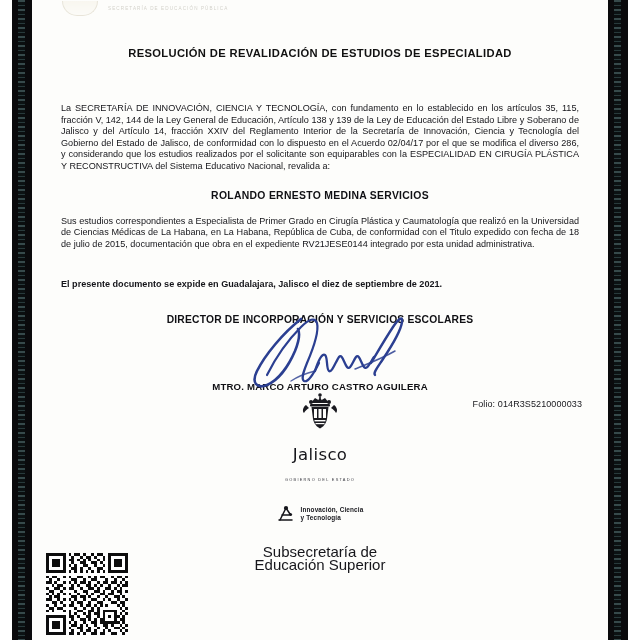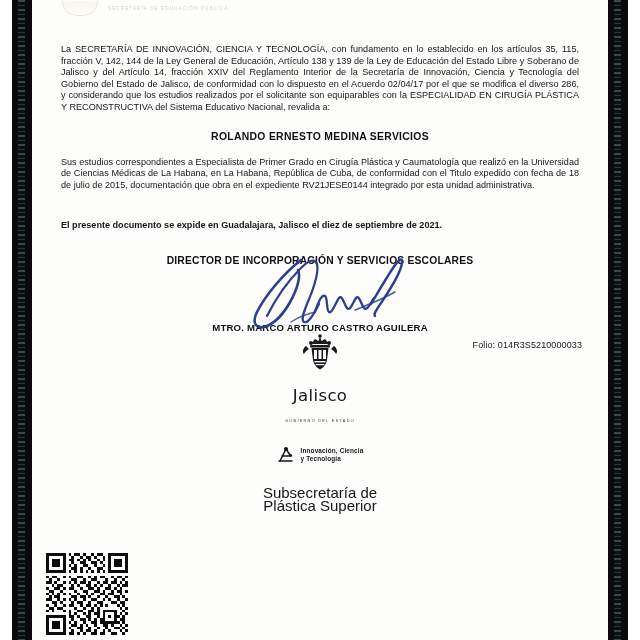--- a/index.html
+++ b/index.html
@@ -255,20 +255,21 @@
   <div class="sheet">
 
     <div class="sep-watermark">
       <div class="sep-eagle"></div>
       <div class="sep-wm-text">SECRETARÍA DE EDUCACIÓN PÚBLICA</div>
     </div>
     <div class="corner-mark"></div>
 
     <div class="content">
 
+      <div class="doc-title">RESOLUCIÓN DE REVALIDACIÓN DE ESTUDIOS DE ESPECIALIDAD</div>
 
       <div class="body-para first">La SECRETARÍA DE INNOVACIÓN, CIENCIA Y TECNOLOGÍA, con fundamento en lo establecido en los artículos 35, 115, fracción V, 142, 144 de la Ley General de Educación, Artículo 138 y 139 de la Ley de Educación del Estado Libre y Soberano de Jalisco y del Artículo 14, fracción XXIV del Reglamento Interior de la Secretaría de Innovación, Ciencia y Tecnología del Gobierno del Estado de Jalisco, de conformidad con lo dispuesto en el Acuerdo 02/04/17 por el que se modifica el diverso 286, y considerando que los estudios realizados por el solicitante son equiparables con la ESPECIALIDAD EN CIRUGÍA PLÁSTICA Y RECONSTRUCTIVA del Sistema Educativo Nacional, revalida a:</div>
 
       <div class="revalida-name">ROLANDO ERNESTO MEDINA SERVICIOS</div>
 
       <div class="body-para second">Sus estudios correspondientes a Especialista de Primer Grado en Cirugía Plástica y Caumatología que realizó en la Universidad de Ciencias Médicas de La Habana, en La Habana, República de Cuba, de conformidad con el Titulo expedido con fecha de 18 de julio de 2015, documentación que obra en el expediente RV21JESE0144 integrado por esta unidad administrativa.</div>
 
       <div class="body-para third">El presente documento se expide en Guadalajara, Jalisco el diez de septiembre de 2021.</div>
 
       <div class="director-line">DIRECTOR DE INCORPORACIÓN Y SERVICIOS ESCOLARES</div>
@@ -337,21 +338,21 @@
               <circle cx="13.5" cy="9.5" r="1.6" fill="#16161b"></circle>
             </svg>
             <div class="ict-text">
               <div>Innovación, Ciencia</div>
               <div>y Tecnología</div>
             </div>
           </div>
 
           <div class="subsec">
             <div>Subsecretaría de</div>
-            <div>Plástica Superior</div>
+            <div>Educación Superior</div>
           </div>
 
         </div>
       </div>
 
     </div>
 
     <svg class="qr-code" viewBox="0 0 29 29" shape-rendering="crispEdges">
       <rect width="29" height="29" fill="#ffffff"></rect>
       <g fill="#0d0d0d">

